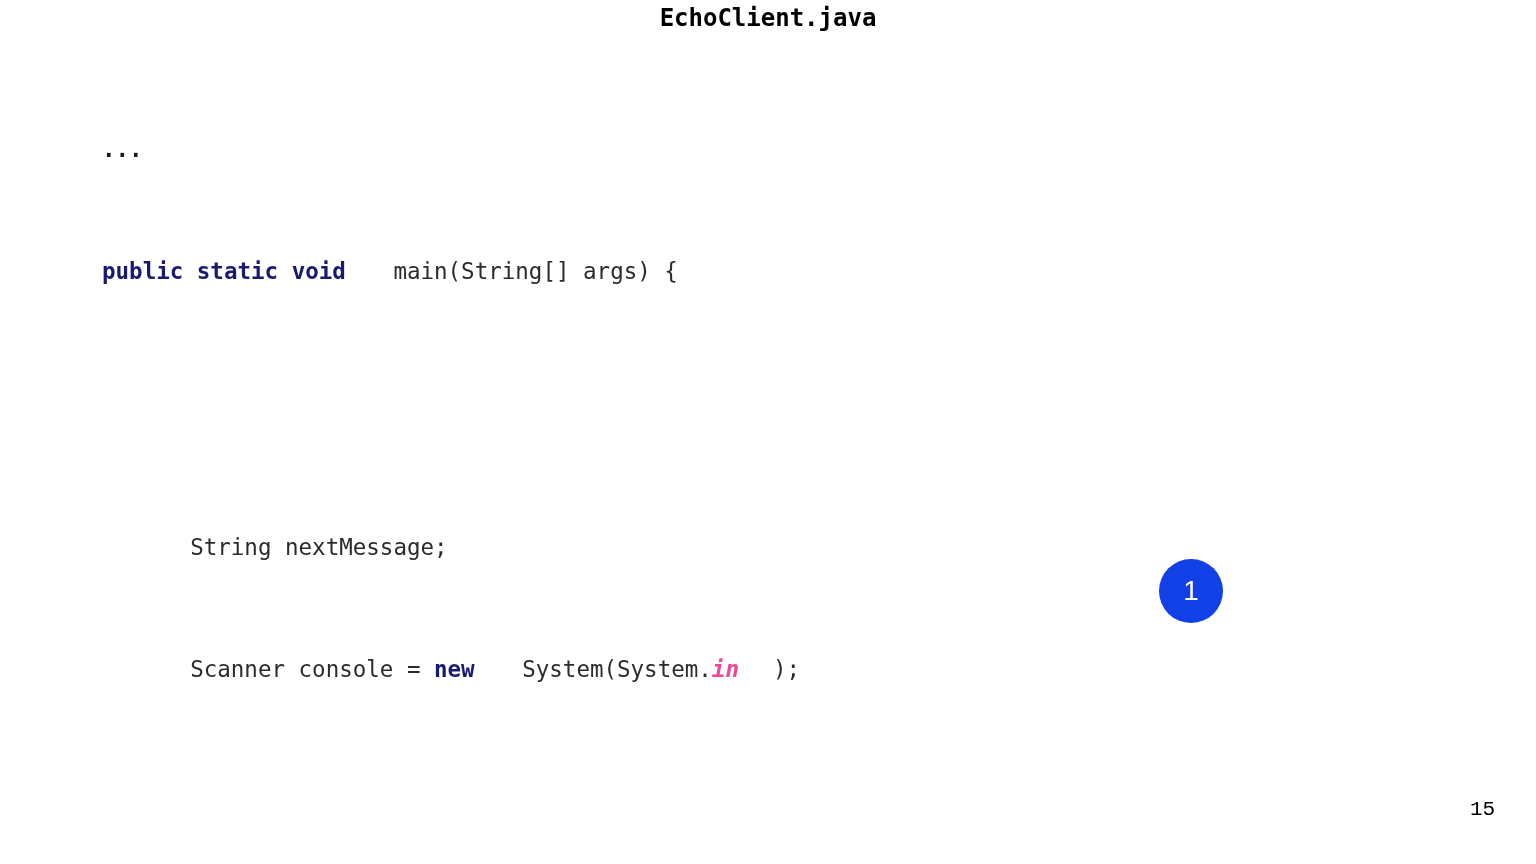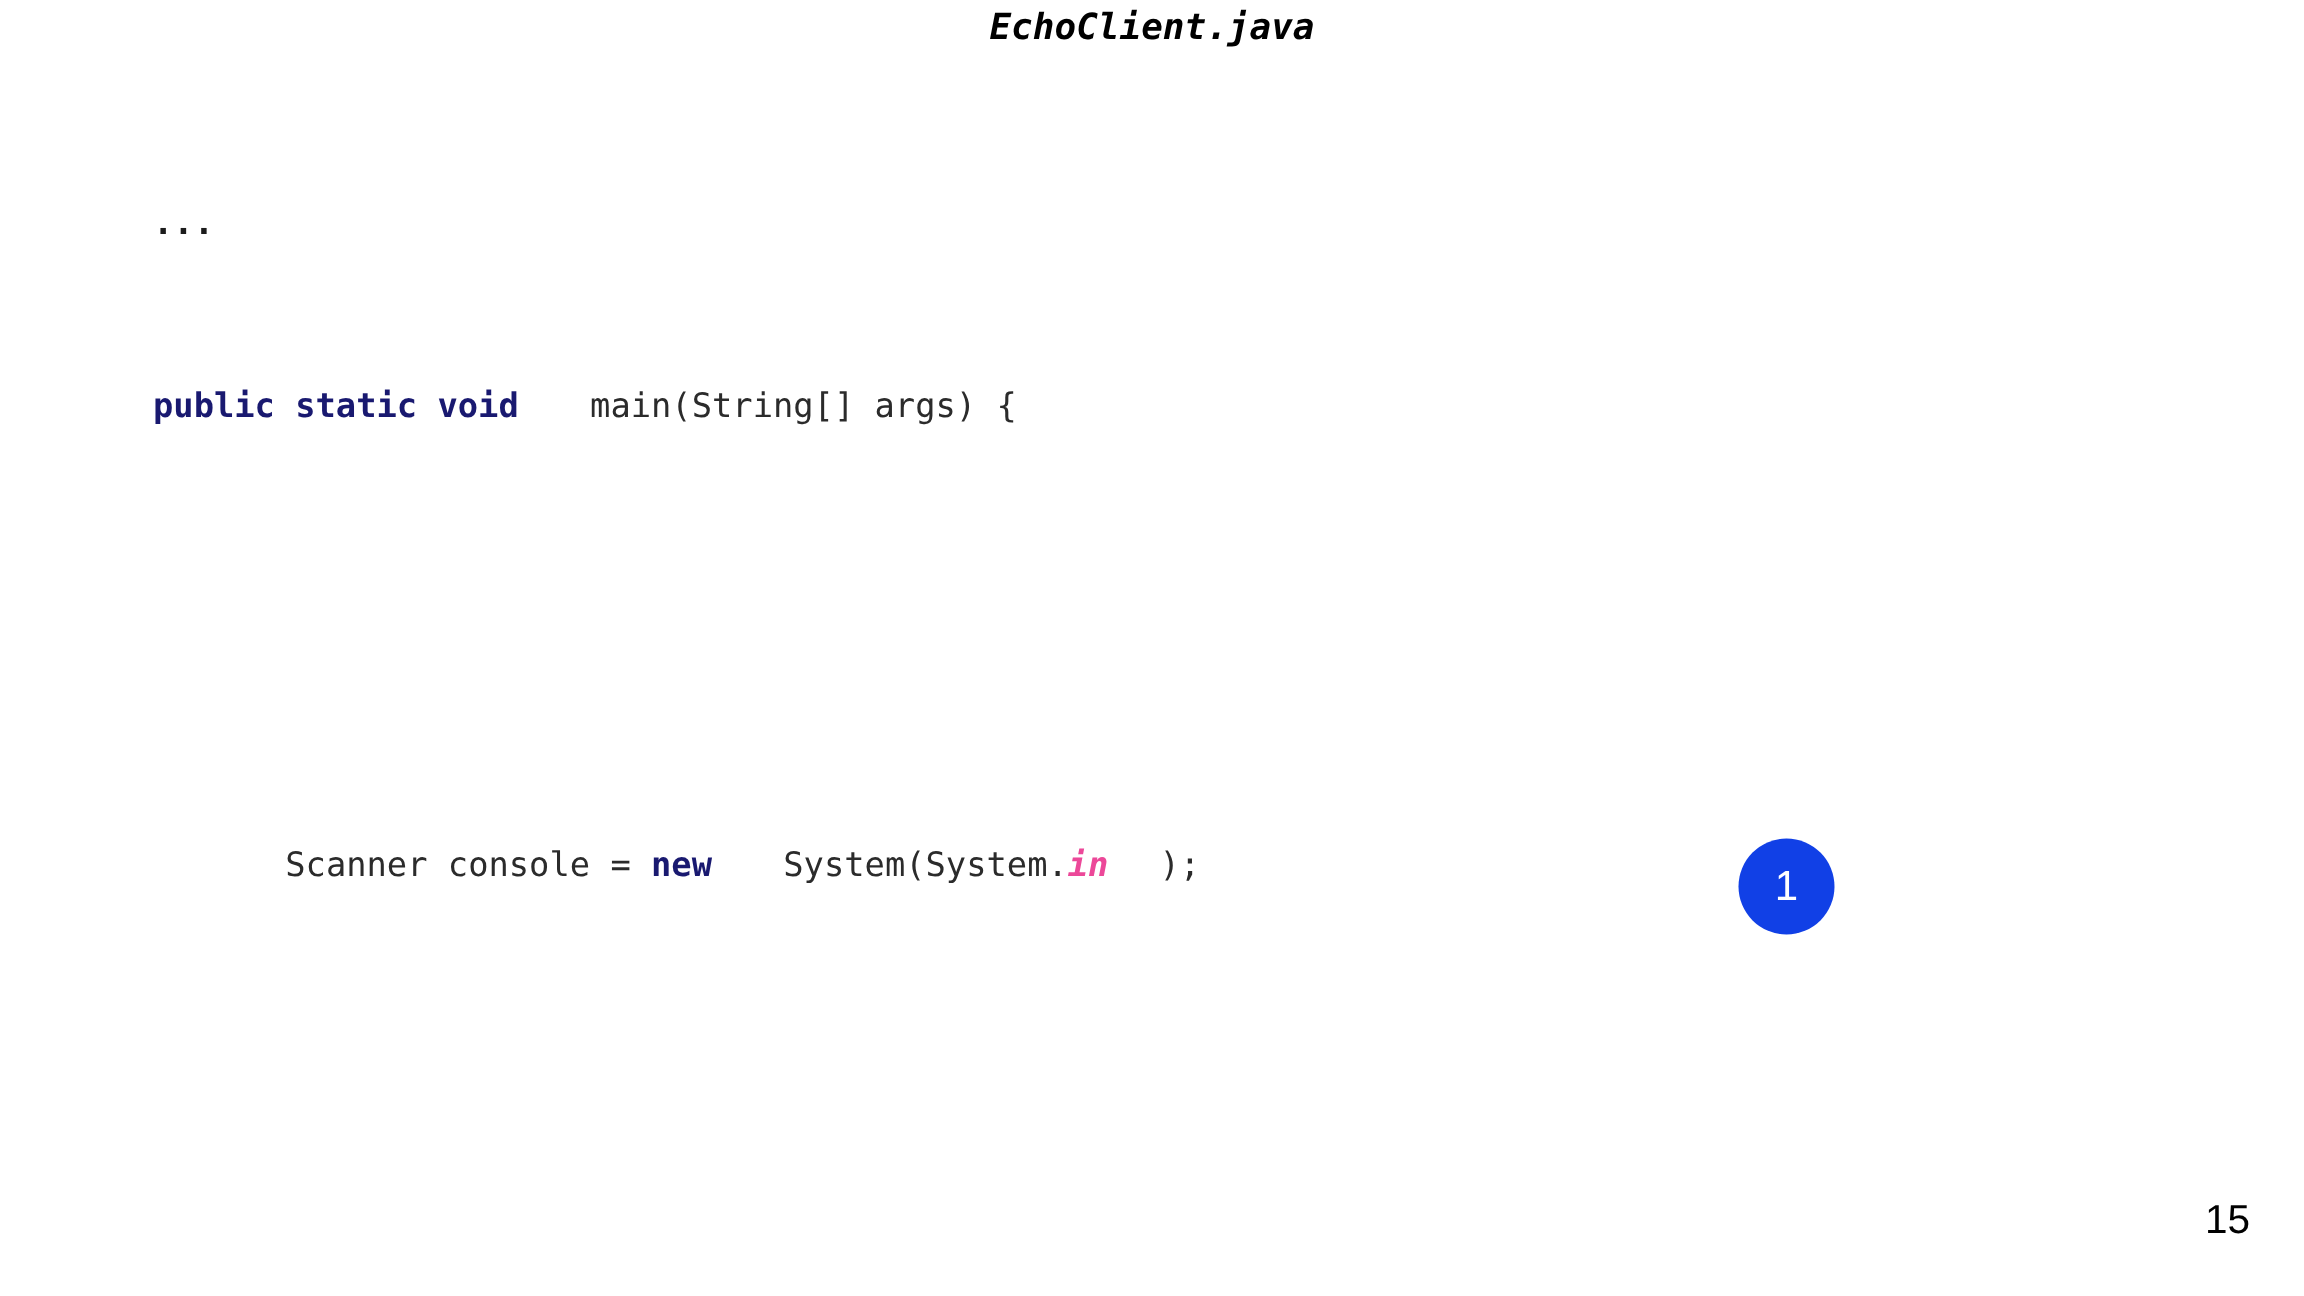--- a/index.html
+++ b/index.html
@@ -20,21 +20,20 @@
     position: absolute;
     top: 4px;
     left: 0;
     width: 1536px;
     text-align: center;
     font-family: "DejaVu Sans Mono", monospace;
     font-weight: bold;
     font-size: 24px;
     color: #000000;
     letter-spacing: 0px;
-    font-style: italic;
   }
 
   
   #code-block {
     position: absolute;
     top: 42px;
     left: 102px;
     font-family: "DejaVu Sans Mono", monospace;
     font-size: 22.5px;
     line-height: 30.6px;
@@ -74,39 +73,40 @@
     align-items: center;
     justify-content: center;
     line-height: 1;
   }
 
   
   #page-number {
     position: absolute;
     left: 1470px;
     top: 798px;
-    font-family: Liberation Sans, sans-serif;
-    font-size: 27px;
+    font-family: Liberation Mono, monospace;
+    font-size: 21px;
     color: #000000;
   }
 </style>
 </head>
 <body>
 
 <div id="slide-title">EchoClient.java</div>
 
 <div id="code-block">
 
   <div class="code-line"><span class="plainb">...</span></div>
 
   <div class="code-line"><span class="kw">public static void</span><span class="plain"> main(String[] args) {</span></div>
 
 
   <div class="code-line">&nbsp;</div>
 
+  <div class="code-line"><span class="plain">    String nextMessage;</span></div>
 
   <div class="code-line"><span class="plain">    Scanner console = </span><span class="kw">new</span><span class="plain"> System(System.</span><span class="stat">in</span><span class="plain">);</span></div>
 
   
 
   
 
   
 
   

